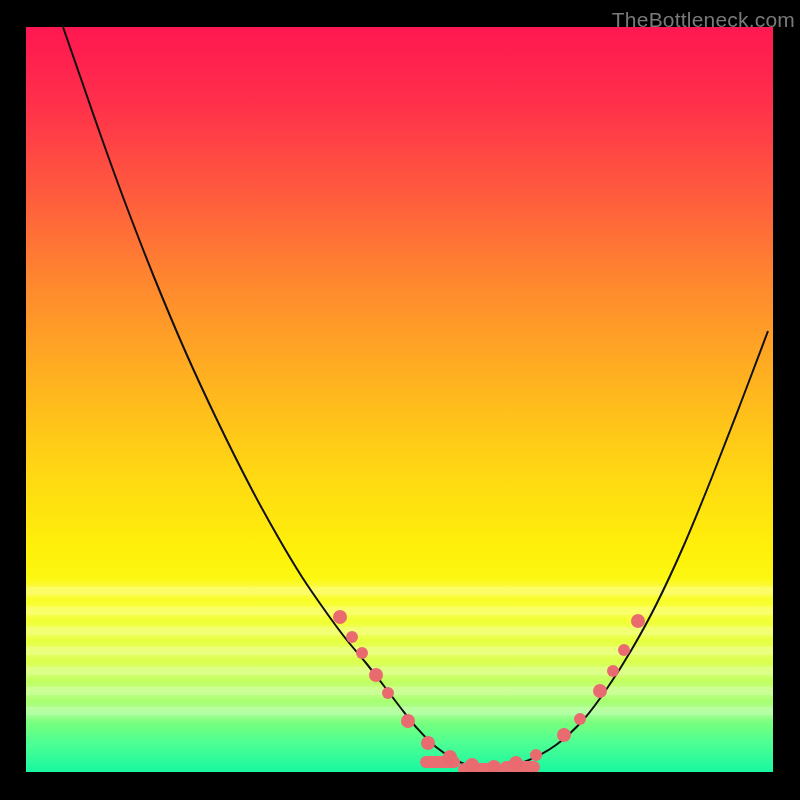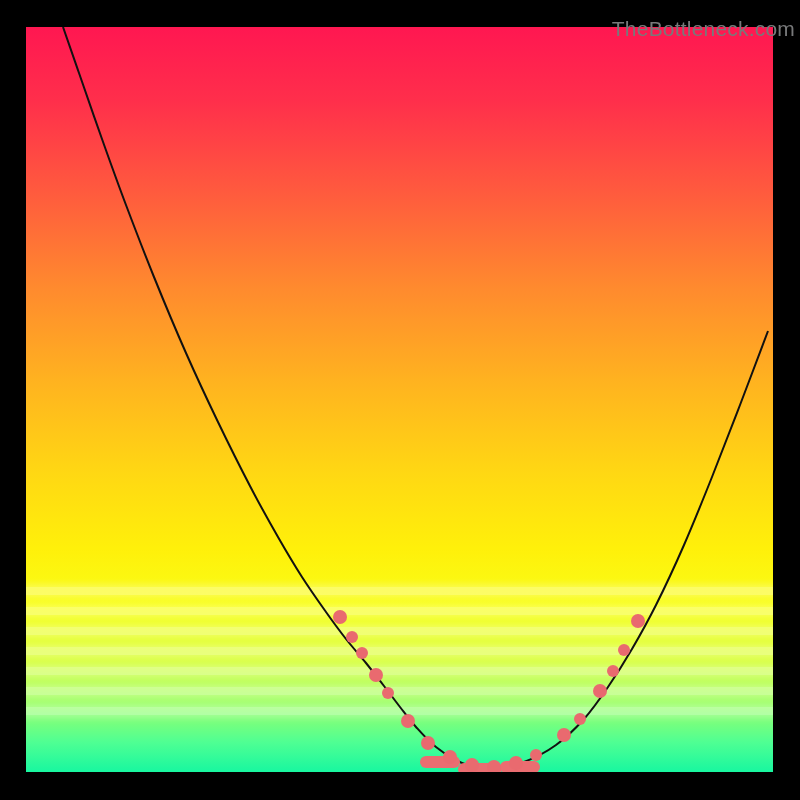--- a/index.html
+++ b/index.html
@@ -28,21 +28,21 @@
       #f8ff18 78%,
       #d9ff3d 85%,
       #9cff6a 91%,
       #4fff93 96%,
       #18f7a0 100%);
     overflow: hidden;
   }
   .watermark {
     position: absolute;
     right: 5px;
-    top: 17px;
+    top: 8px;
     font-size: 21px;
     font-weight: 500;
     color: #78797a;
     letter-spacing: 0.2px;
     z-index: 30;
   }
   svg.curve {
     position: absolute;
     left: 0;
     top: 0;

